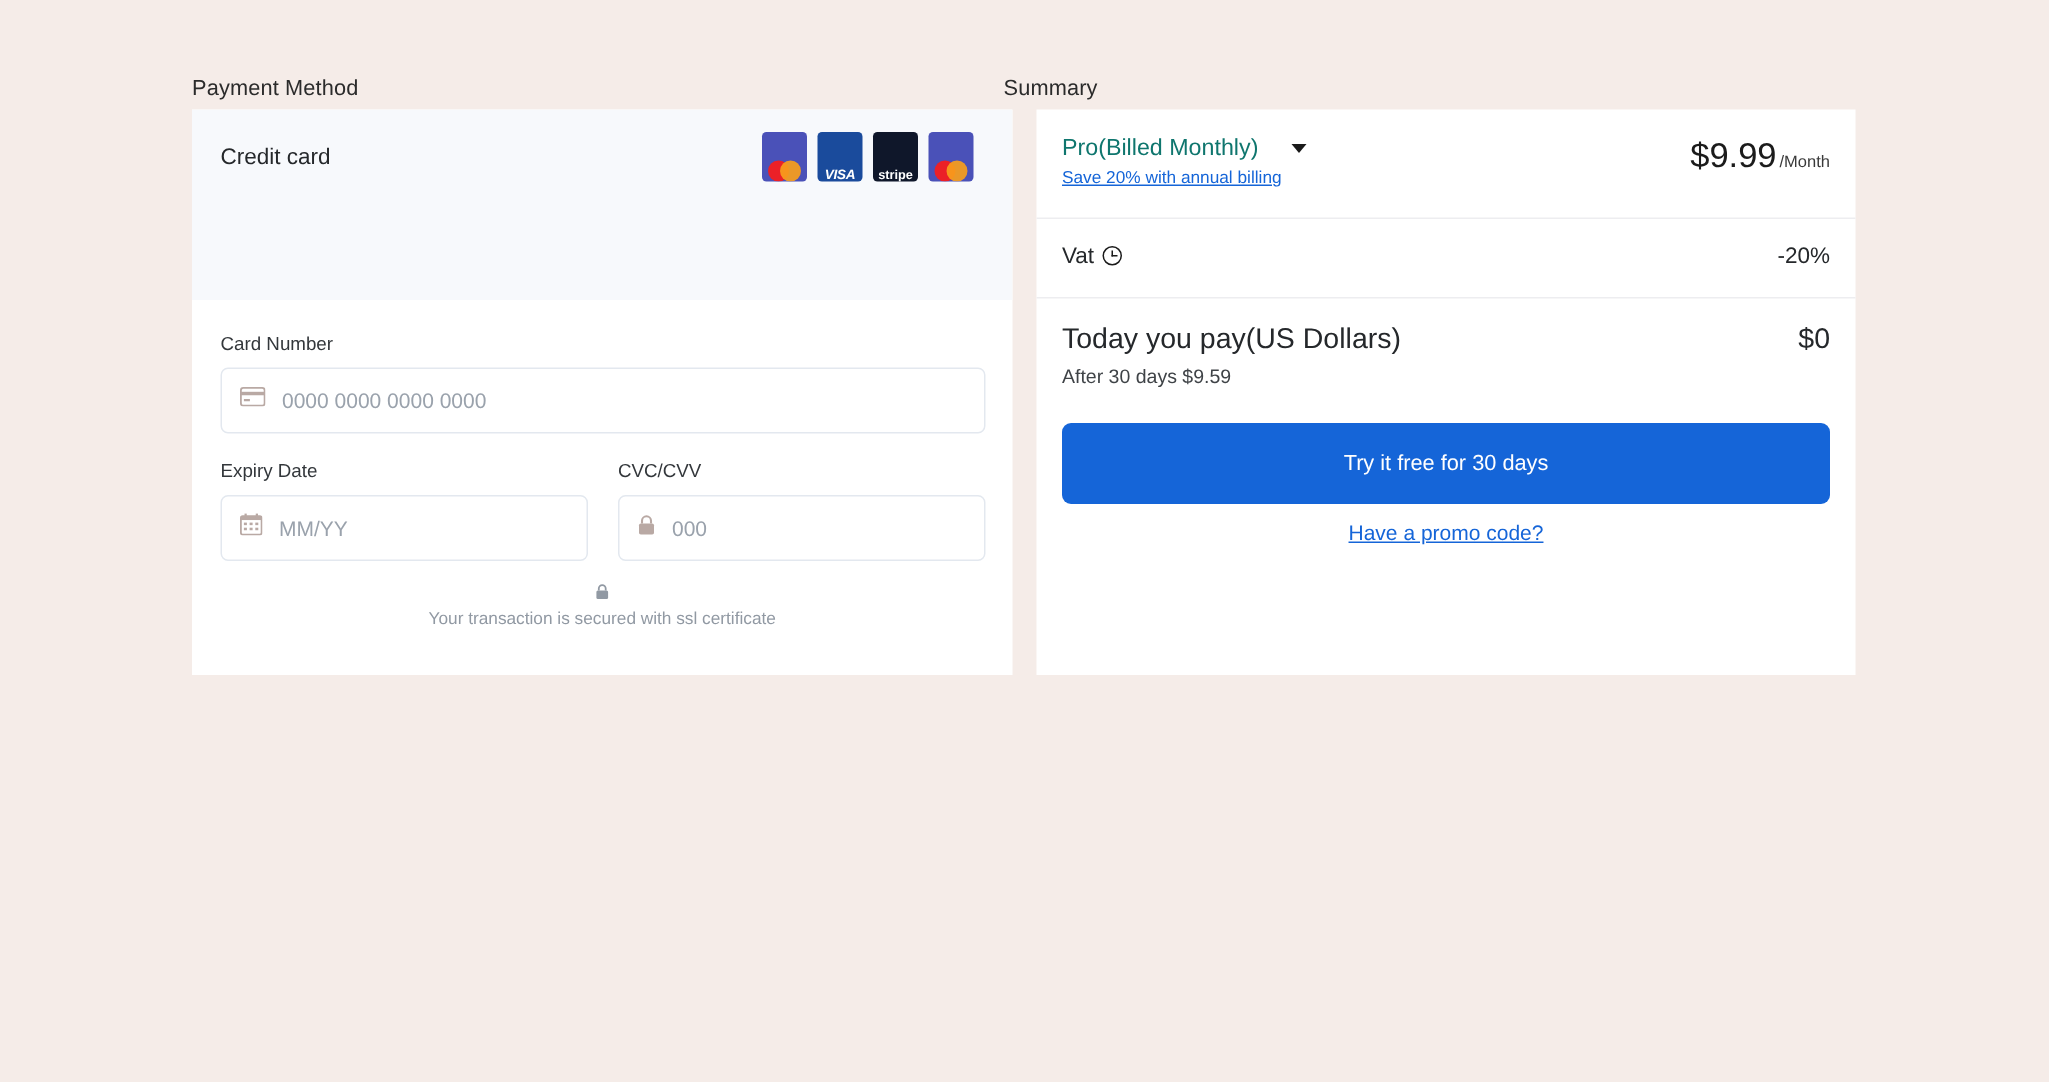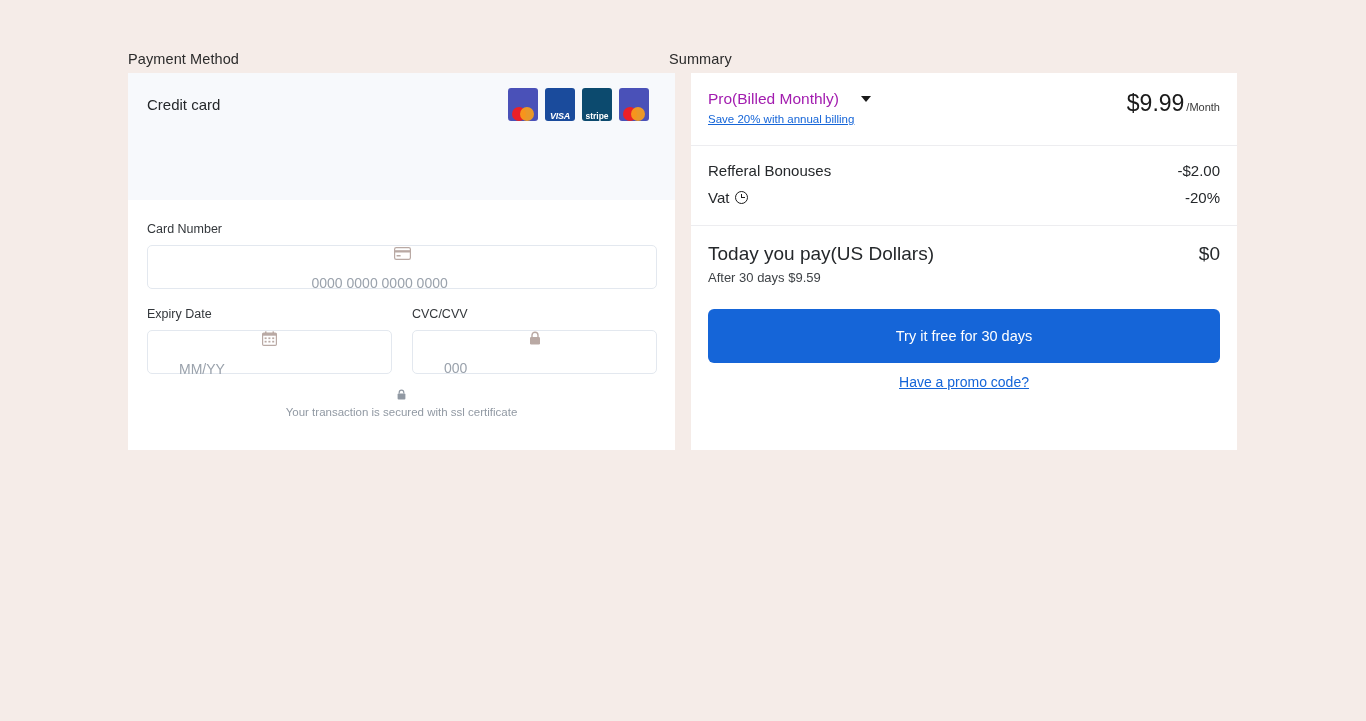--- a/index.html
+++ b/index.html
@@ -78,21 +78,21 @@
     height: 33px;
     border-radius: 3px;
     display: flex;
     align-items: flex-end;
     justify-content: center;
     position: relative;
     overflow: hidden;
   }
   .brand-mc { background: #4a51b8; }
   .brand-visa { background: #1a4b9c; }
-  .brand-stripe { background: #0c4a6e; }
+  .brand-stripe { background: #0f172a; }
 
   .mc-circles { position: relative; width: 22px; height: 14px; }
   .mc-circles i {
     position: absolute;
     top: 0;
     width: 14px;
     height: 14px;
     border-radius: 50%;
     display: block;
   }
@@ -124,21 +124,20 @@
 
   .input-shell {
     height: 44px;
     border: 1px solid #e3e8ef;
     border-radius: 5px;
     background: #fff;
     display: flex;
     align-items: center;
     padding: 0 12px;
     gap: 11px;
-    flex-direction: column;
   }
   .input-shell.full { width: 510px; }
   .input-shell.half { width: 245px; }
 
   .input-shell input {
     border: none;
     outline: none;
     flex: 1;
     font-family: "Liberation Sans", sans-serif;
     font-size: 14px;
@@ -179,21 +178,21 @@
   .plan-block {
     display: flex;
     justify-content: space-between;
     align-items: flex-start;
     padding-top: 17px;
     padding-bottom: 18px;
   }
 
   .plan-name {
     font-size: 15.5px;
-    color: #a21caf;
+    color: #0f766e;
     display: flex;
     align-items: center;
     gap: 22px;
   }
   .caret-down {
     width: 0; height: 0;
     border-left: 5px solid transparent;
     border-right: 5px solid transparent;
     border-top: 6px solid #1a1a1a;
     display: inline-block;
@@ -414,26 +413,20 @@
           <span>$9.99</span><span class="per">/Month</span>
         </div>
       </div>
     </div>
 
     <div class="divider"></div>
 
     <div class="sum-block lines-block">
       <div class="line-item">
         <span class="line-label">
-          <span>Refferal Bonouses</span>
-        </span>
-        <span>-$2.00</span>
-      </div>
-      <div class="line-item">
-        <span class="line-label">
           <span>Vat</span>
           <span class="clock-icon"></span>
         </span>
         <span>-20%</span>
       </div>
     </div>
 
     <div class="divider"></div>
 
     <div class="sum-block total-block">

